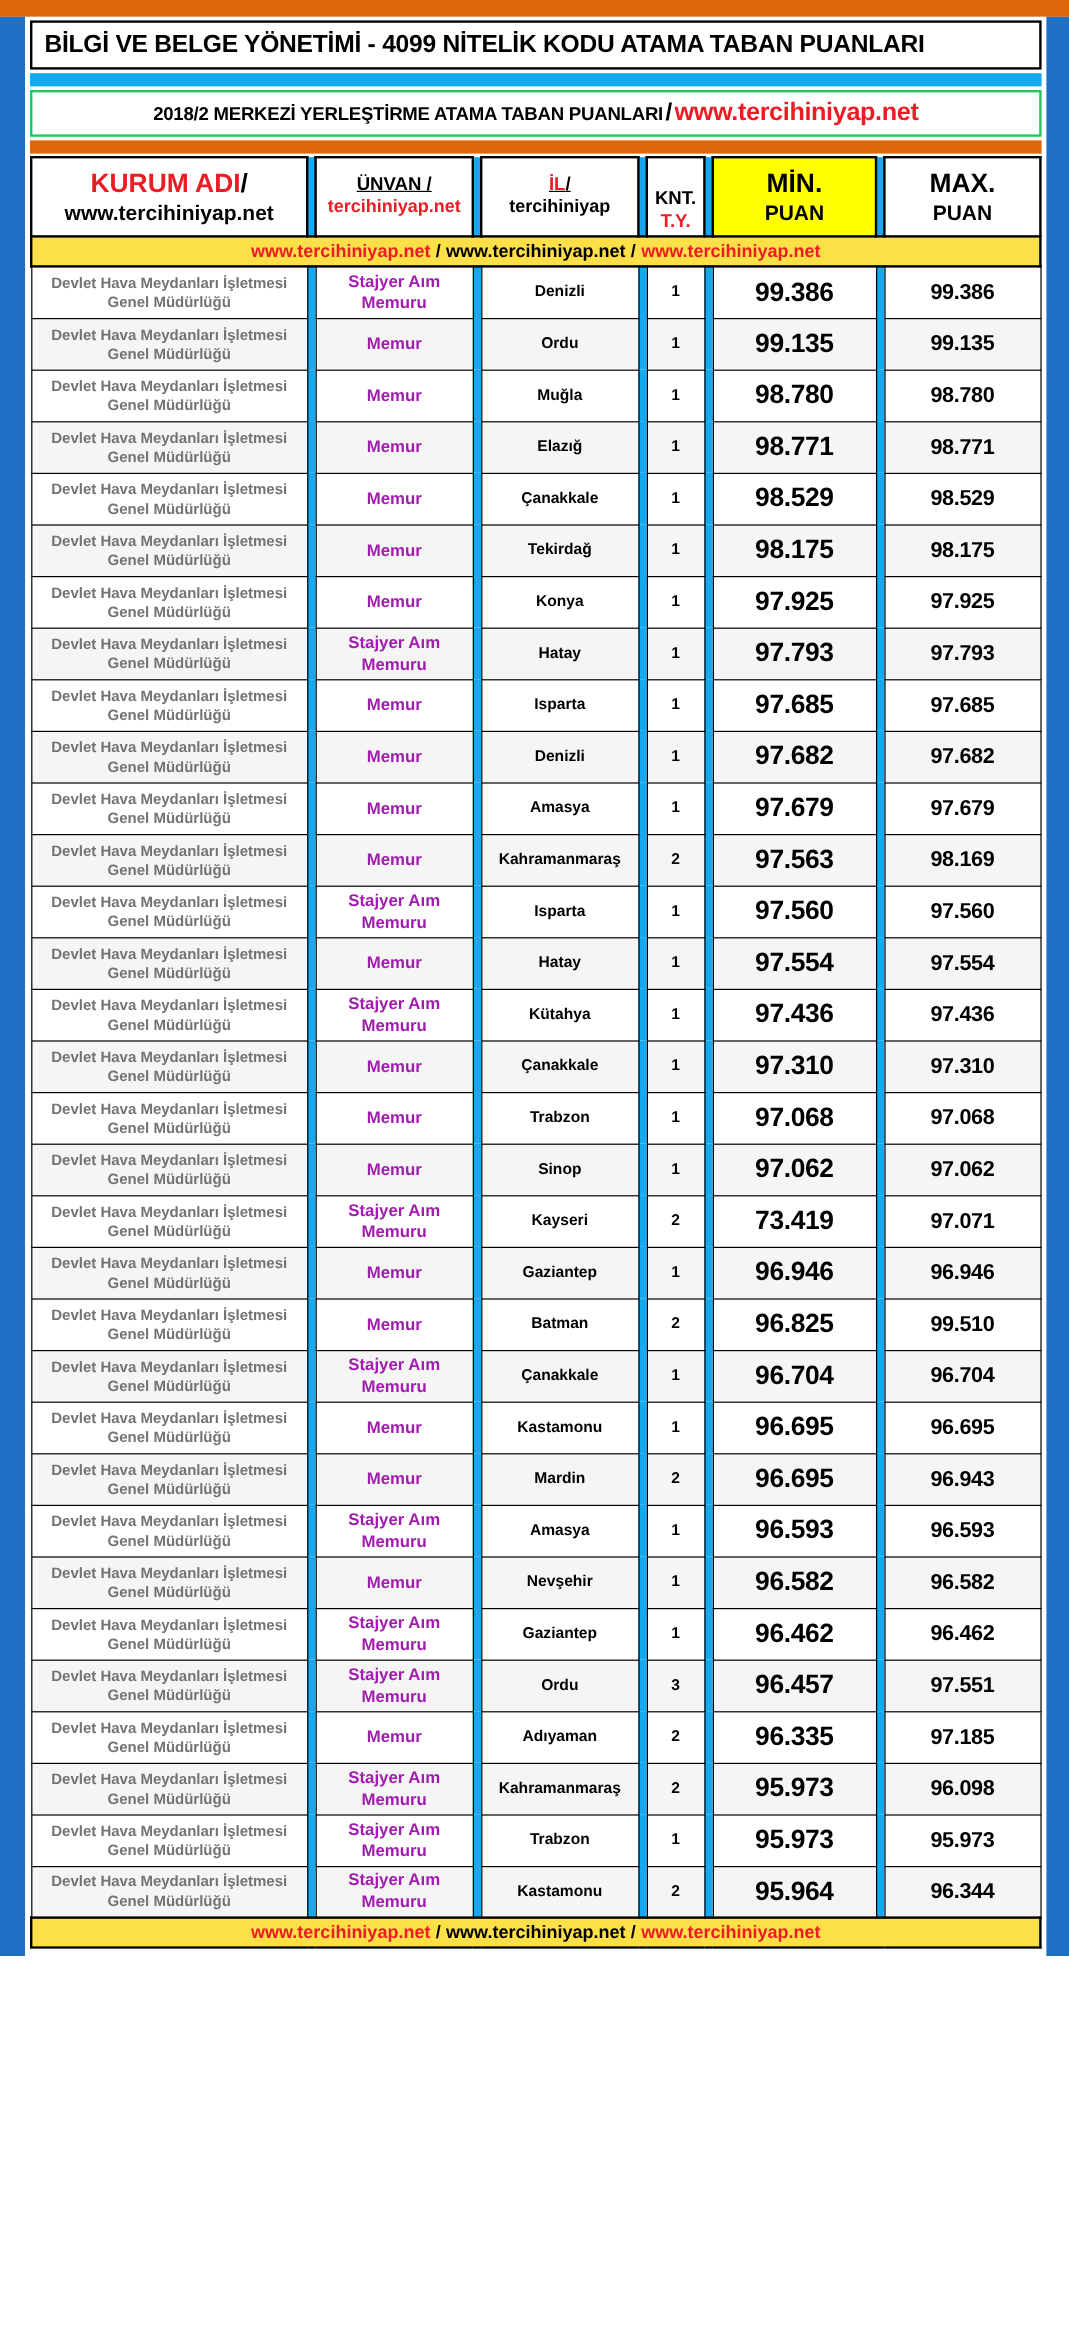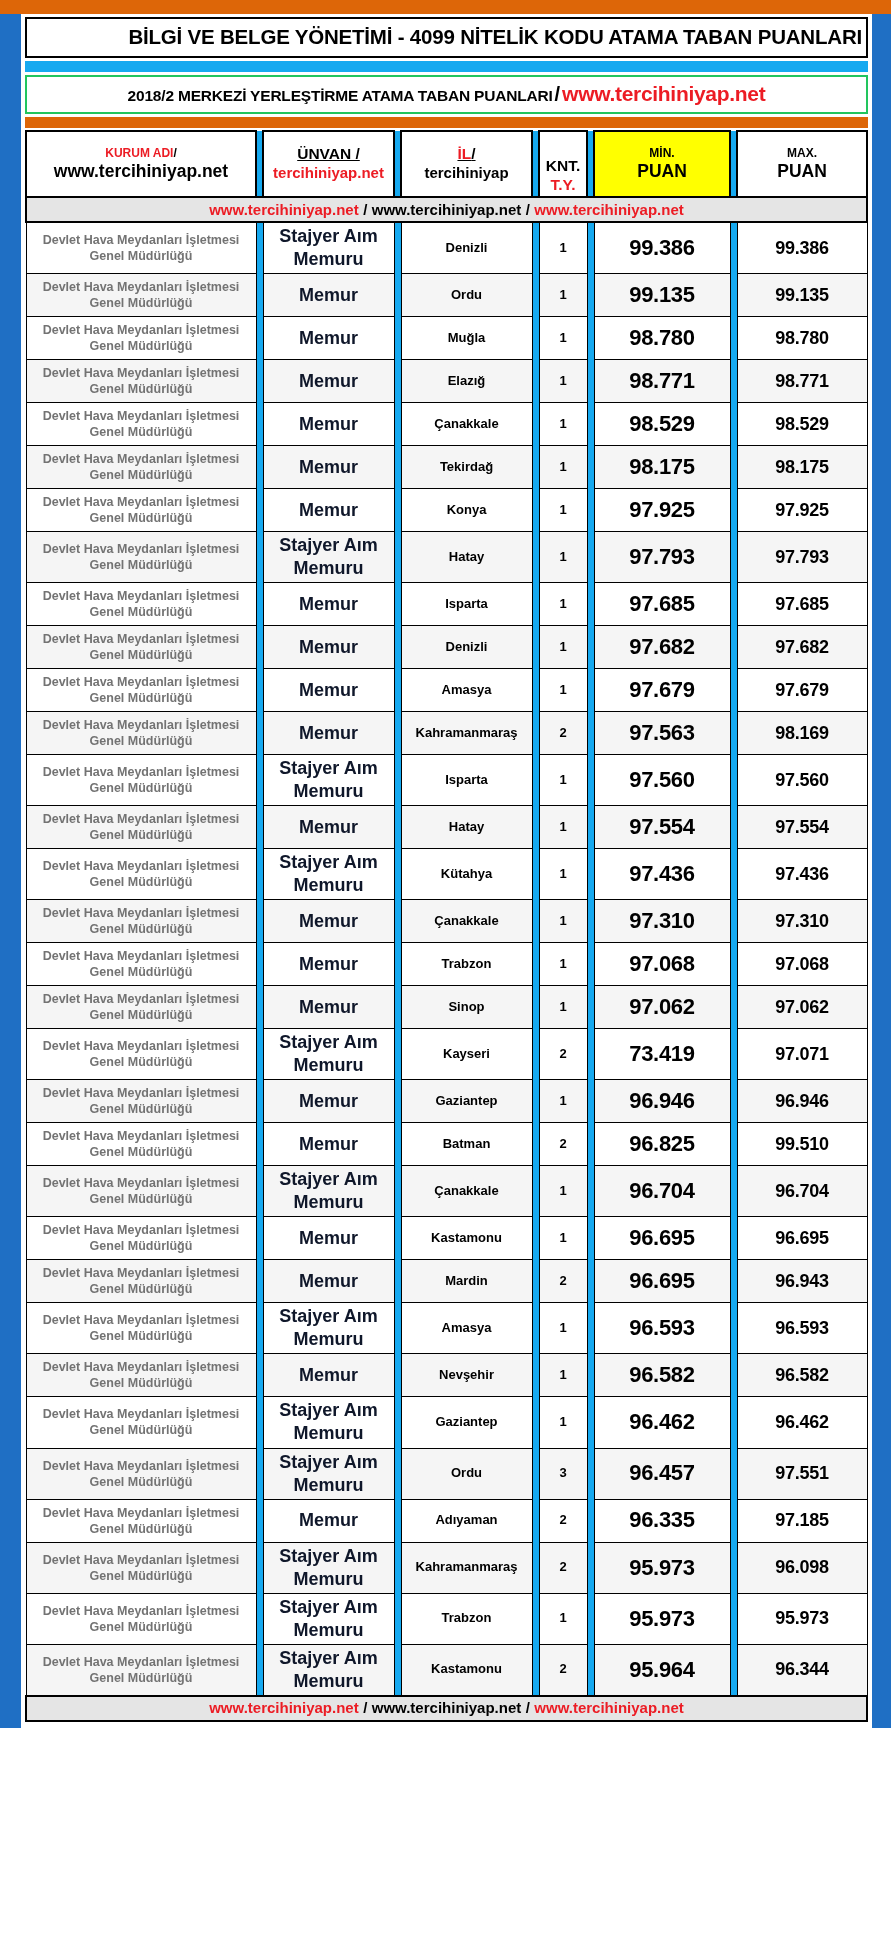--- a/index.html
+++ b/index.html
@@ -44,22 +44,22 @@
   .body-col {
     flex: 1 1 auto;
     background: #ffffff;
     padding: 0;
   }
 
   
   .title-band {
     border: 2px solid #000000;
     background: #ffffff;
-    text-align: right;
-    padding: 6px 4px 7px 20px;
+    text-align: left;
+    padding: 6px 4px 7px 10px;
     margin: 3px 4px 0 4px;
   }
   .title-band .t-main {
     font-size: 20.5px;
     font-weight: bold;
     letter-spacing: -0.2px;
     color: #000000;
     white-space: nowrap;
   }
   .cyan-strip {
@@ -117,32 +117,32 @@
     border: 2px solid #000000;
     text-align: center;
     vertical-align: middle;
     background: #ffffff;
     height: 66px;
     padding: 2px 1px;
     line-height: 1.22;
   }
   .hdr td.sep { border: none; background: #16a9f0; width: 7px; }
   .hdr td.minpuan { background: #ffff00; }
-  .h-l1 { display: block; font-size: 12px; font-weight: bold; color: #000000; text-align: center; }
+  .h-l1 { display: block; font-size: 22px; font-weight: bold; color: #000000; text-align: center; }
   .h-l2 { display: block; font-size: 17.5px; font-weight: bold; color: #000000; }
   .h-red { color: #ec1c24; }
   .h-blk { color: #000000; }
   .h-sm1 { display: block; font-size: 15.5px; font-weight: bold; text-decoration: underline; }
   .h-sm2 { display: block; font-size: 15px; font-weight: bold; }
   .h-knt1 { display: block; font-size: 15.5px; font-weight: bold; color:#000;margin-top:23px; }
   .h-knt2 { display: block; font-size: 15.5px; font-weight: bold; color:#ec1c24; }
 
   
   tr.promo td {
-    background: #e5e5e5;
+    background: #fde047;
     border-left: 2px solid #000000;
     border-right: 2px solid #000000;
     border-top: 2px solid #000000;
     border-bottom: 2px solid #000000;
     text-align: center;
     height: 25px;
     white-space: nowrap;
   }
   .p-red { color: #ec1c24; font-weight: bold; font-size: 15px; }
   .p-blk { color: #000000; font-weight: bold; font-size: 15px; }
@@ -154,21 +154,21 @@
     vertical-align: middle;
     height: 43px;
     padding: 2px 2px;
     line-height: 1.28;
   }
   tr.drow td.sep { border: none; background: #16a9f0; width: 7px; }
   tr.drow.alt td { background: #f5f5f5; }
   tr.drow.alt td.sep { background: #16a9f0; }
 
   td.c-kurum  { font-size: 12.5px; font-weight: bold; color: #737373; }
-  td.c-unvan  { font-size: 18px; font-weight: bold; color: #0f172a; }
+  td.c-unvan  { font-size: 14px; font-weight: bold; color: #a21caf; }
   td.c-il     { font-size: 13px;   font-weight: bold; color: #000; }
   td.c-knt    { font-size: 13px;   font-weight: bold; color: #000; }
   td.c-min    { font-size: 22px;   font-weight: bold; color: #000; letter-spacing: -0.3px; }
   td.c-max    { font-size: 18px;   font-weight: bold; color: #000; letter-spacing: -0.3px; }
 
   .bottom-pad { height: 6px; background: #ffffff; }
 </style>
 </head>
 <body>
 

